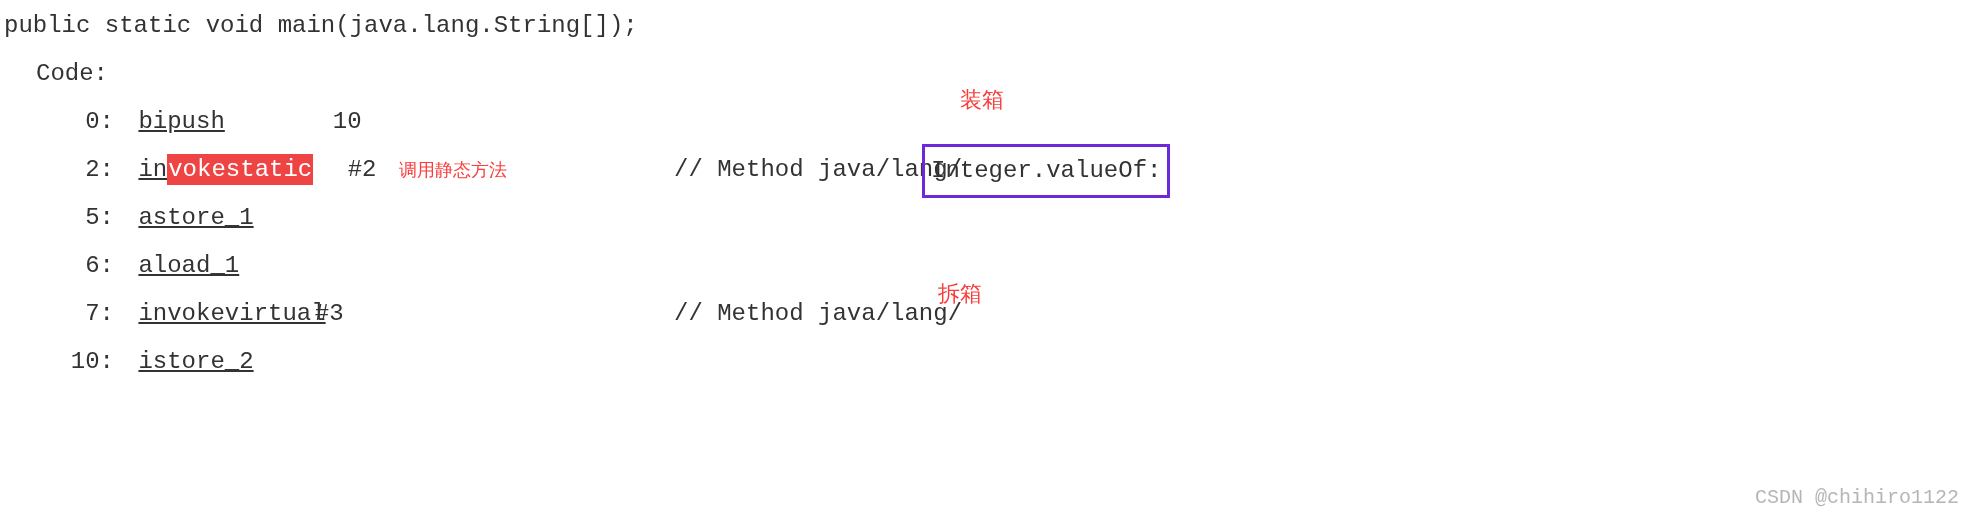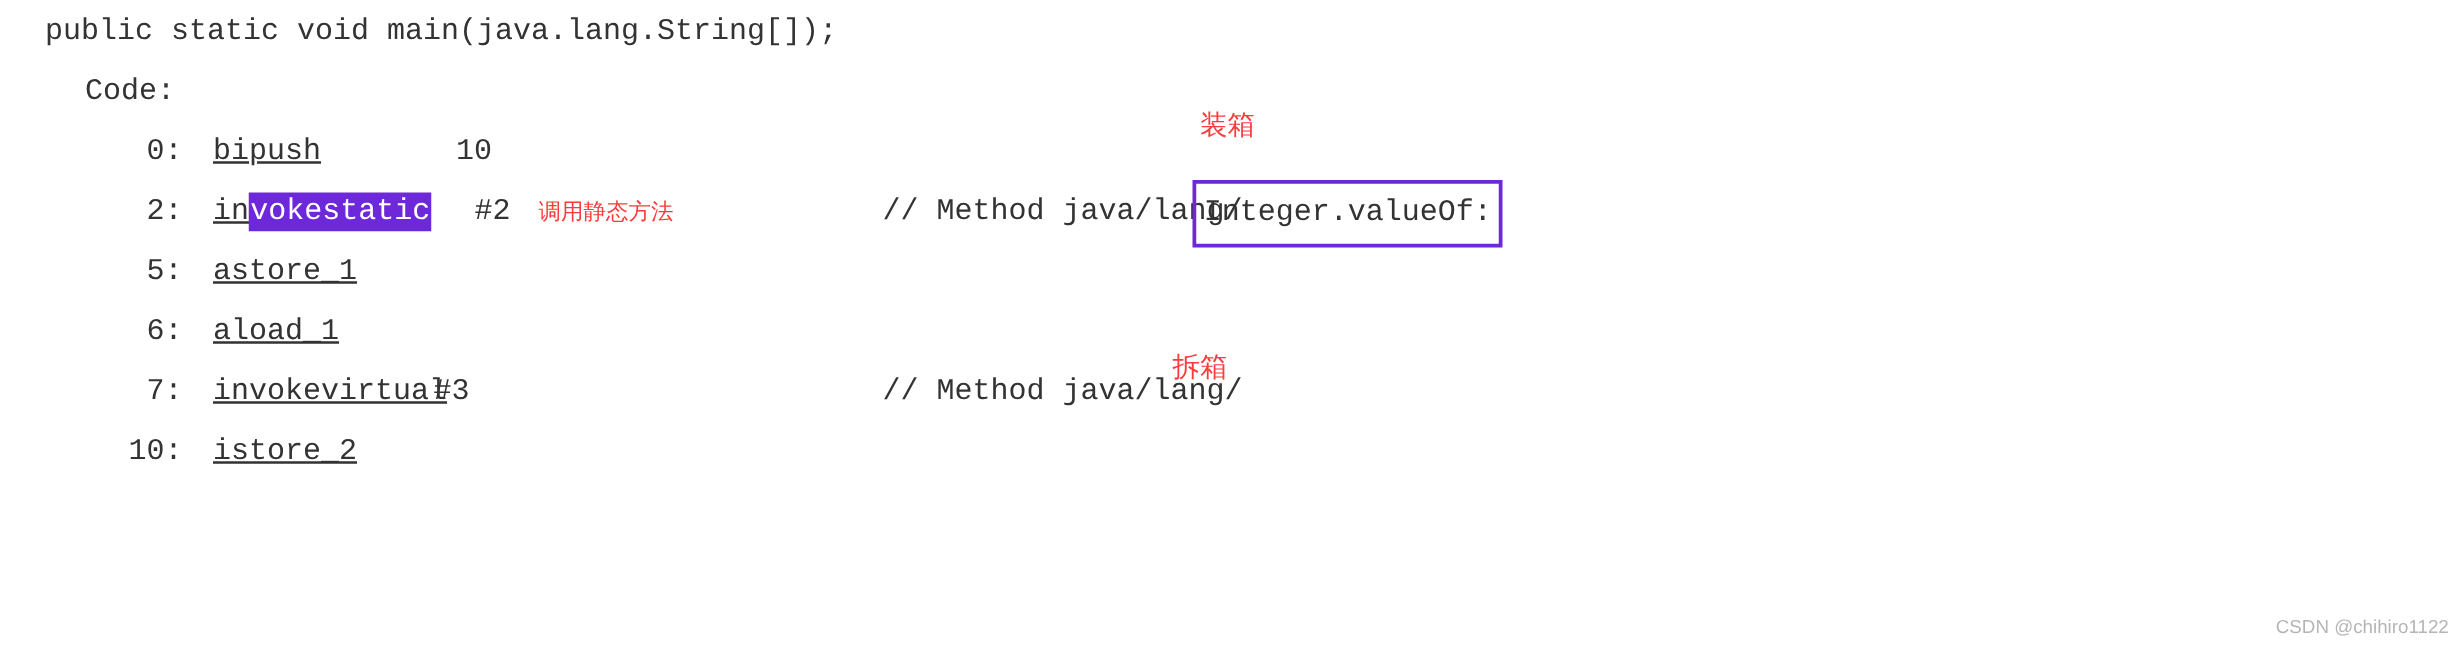--- a/index.html
+++ b/index.html
@@ -12,28 +12,27 @@
       width: 1971px;
       min-height: 519px;
       position: relative;
       line-height: 1.5;
       white-space: nowrap;
     }
     .line {
       margin-bottom: 18px;
       height: 30px;
       position: relative;
-      margin-left: 32px;
     }
     .indent-1 { padding-left: 32px; }
     .indent-2 { padding-left: 80px; }
     .num-col { display: inline-block; width: 30px; text-align: right; }
     .opcode-col { display: inline-block; margin-left: 10px; text-decoration: underline; }
     .highlight {
-      background: #6d28d9;
+      background: #ef4444;
       color: #ffffff;
       padding: 2px 1px;
     }
     .anno-red {
       color: #fa3c3c;
       font-family: Liberation Sans, sans-serif;
       font-size: 18px;
     }
     .anno-label {
       position: absolute;
@@ -44,22 +43,22 @@
     .redbox {
       border: 3px solid #6d28d9;
       padding: 6px 6px;
       margin: 0 -4px;
       display: inline-block;
     }
     .watermark {
       position: absolute;
       right: 12px;
       bottom: 6px;
-      font-family: Liberation Sans, sans-serif;
-      font-size: 15px;
+      font-family: Liberation Mono, monospace;
+      font-size: 20px;
       color: rgba(120,120,120,0.55);
     }
     .cursor-i {
       position: relative;
     }
   </style>
 </head>
 <body>
 
 <div class="line">

